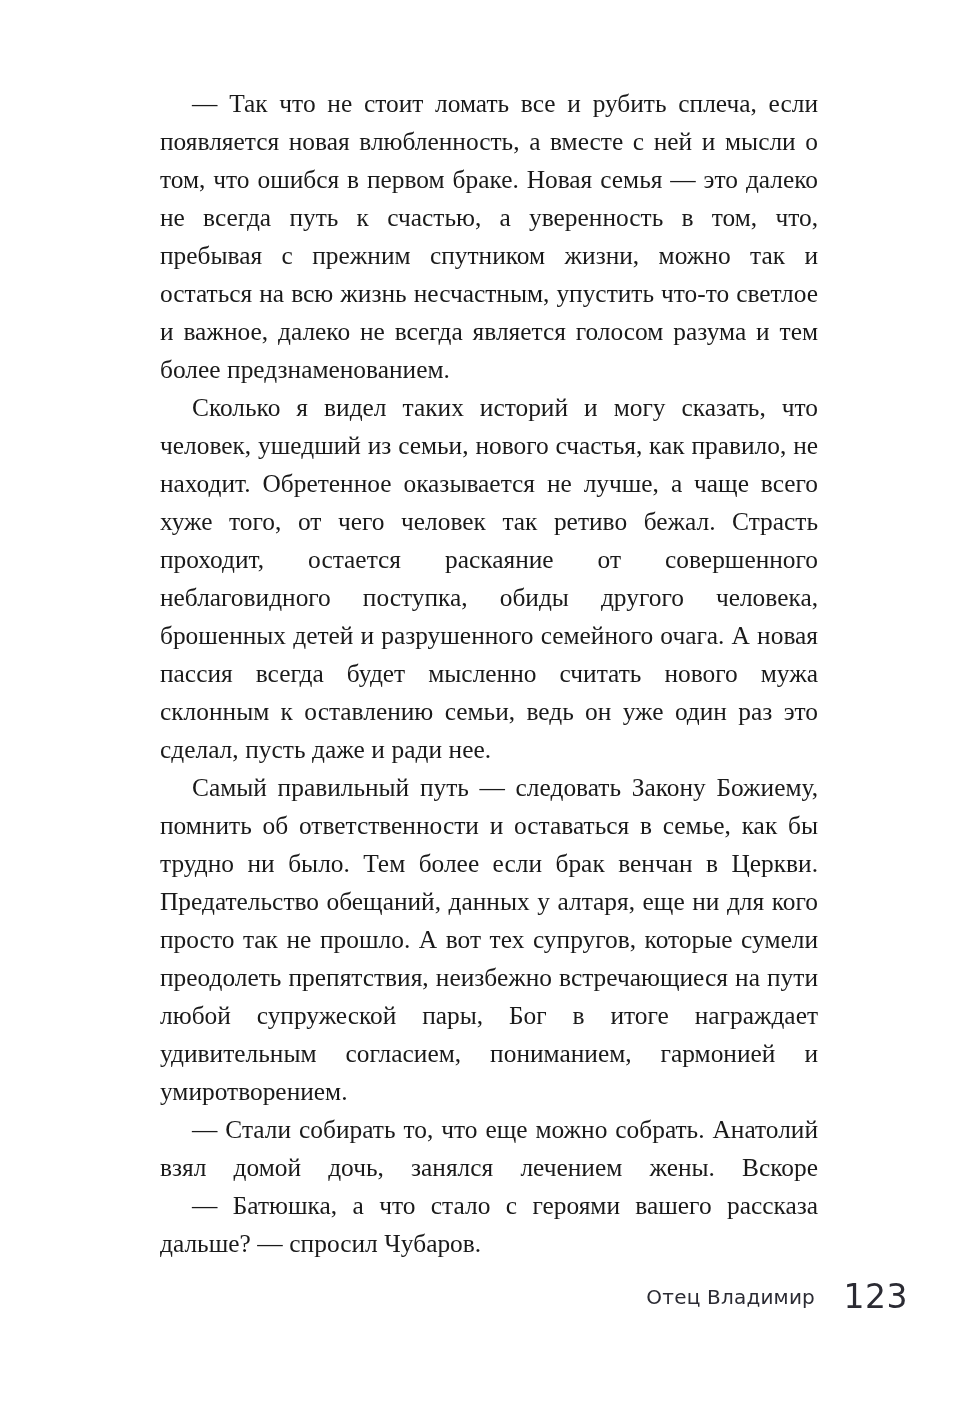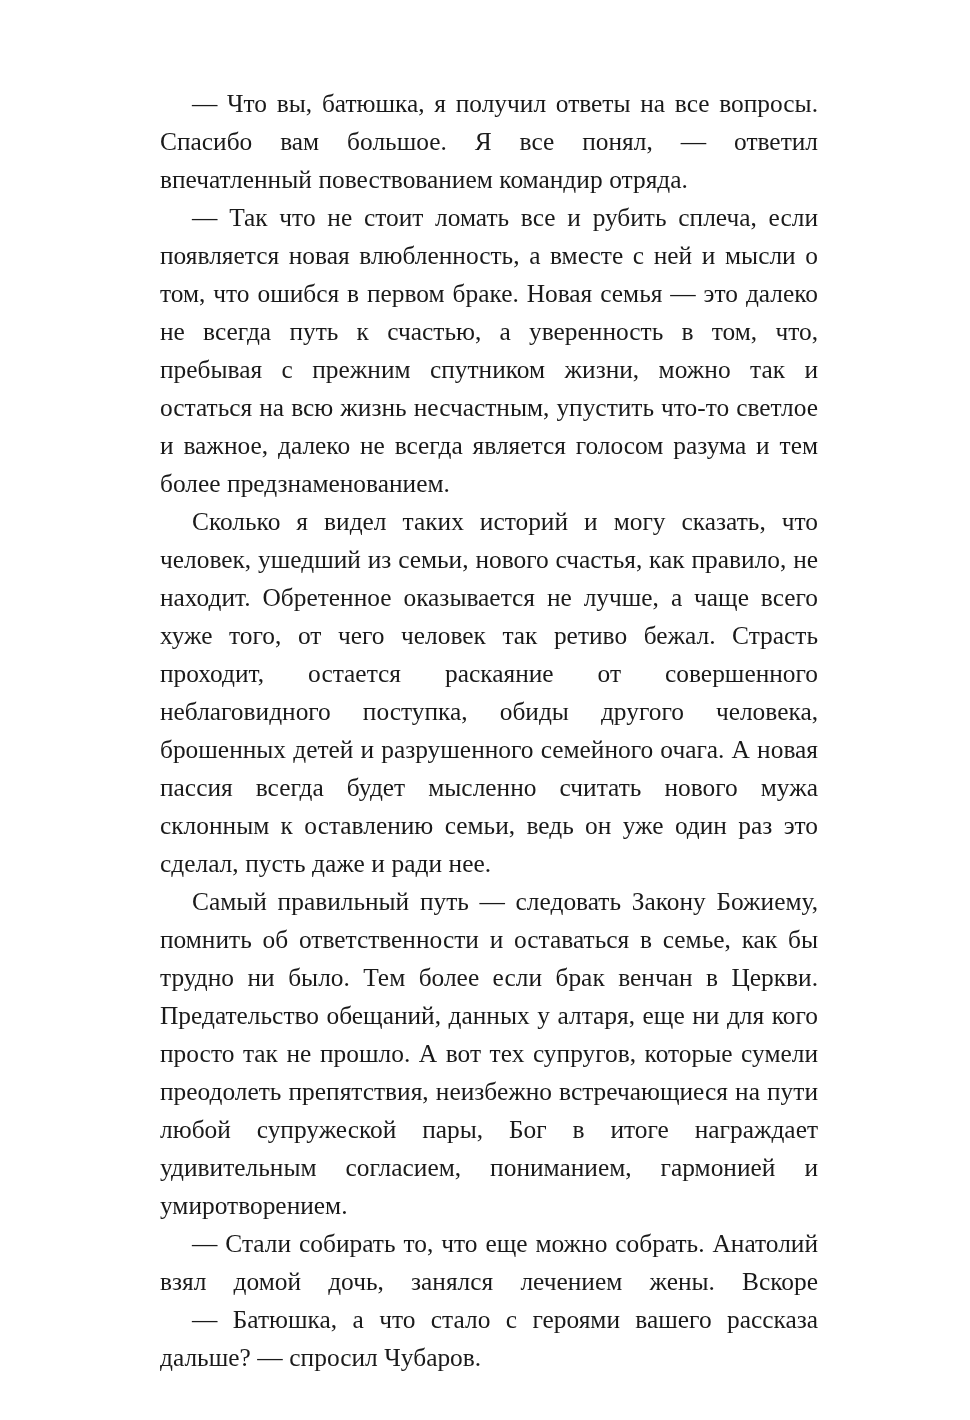--- a/index.html
+++ b/index.html
@@ -67,22 +67,25 @@
     letter-spacing: 0.5px;
     white-space: nowrap;
   }
 </style>
 </head>
 <body>
 
 <div class="page">
 
   <div class="text-block">
-    <p class="para">— Что вы, батюшка, я получил ответы на все вопросы. Спасибо вам большое. Я все понял, — ответил впечатленный повествованием командир отряда.</p>
     <p class="para">— Так что не стоит ломать все и рубить сплеча, если появляется новая влюбленность, а вместе с ней и мысли о том, что ошибся в первом браке. Новая семья — это далеко не всегда путь к счастью, а уверенность в том, что, пребывая с прежним спутником жизни, можно так и остаться на всю жизнь несчастным, упустить что-то светлое и важное, далеко не всегда является голосом разума и тем более предзнаменованием.</p>
     <p class="para">Сколько я видел таких историй и могу сказать, что человек, ушедший из семьи, нового счастья, как правило, не находит. Обретенное оказывается не лучше, а чаще всего хуже того, от чего человек так ретиво бежал. Страсть проходит, остается раскаяние от совершенного неблаговидного поступка, обиды другого человека, брошенных детей и разрушенного семейного очага. А новая пассия всегда будет мысленно считать нового мужа склонным к оставлению семьи, ведь он уже один раз это сделал, пусть даже и ради нее.</p>
     <p class="para">Самый правильный путь — следовать Закону Божиему, помнить об ответственности и оставаться в семье, как бы трудно ни было. Тем более если брак венчан в Церкви. Предательство обещаний, данных у алтаря, еще ни для кого просто так не прошло. А вот тех супругов, которые сумели преодолеть препятствия, неизбежно встречающиеся на пути любой супружеской пары, Бог в итоге награждает удивительным согласием, пониманием, гармонией и умиротворением.</p>
     <p class="para continues">— Стали собирать то, что еще можно собрать. Анатолий взял домой дочь, занялся лечением жены. Вскоре</p>
     <p class="para">— Батюшка, а что стало с героями вашего рассказа дальше? — спросил Чубаров.</p>
   </div>
 
+  <div class="footer">
+    <div class="footer-author">Отец Владимир</div>
+    <div class="footer-pagenum">123</div>
+  </div>
 
 </div>
 
 </body></html>

